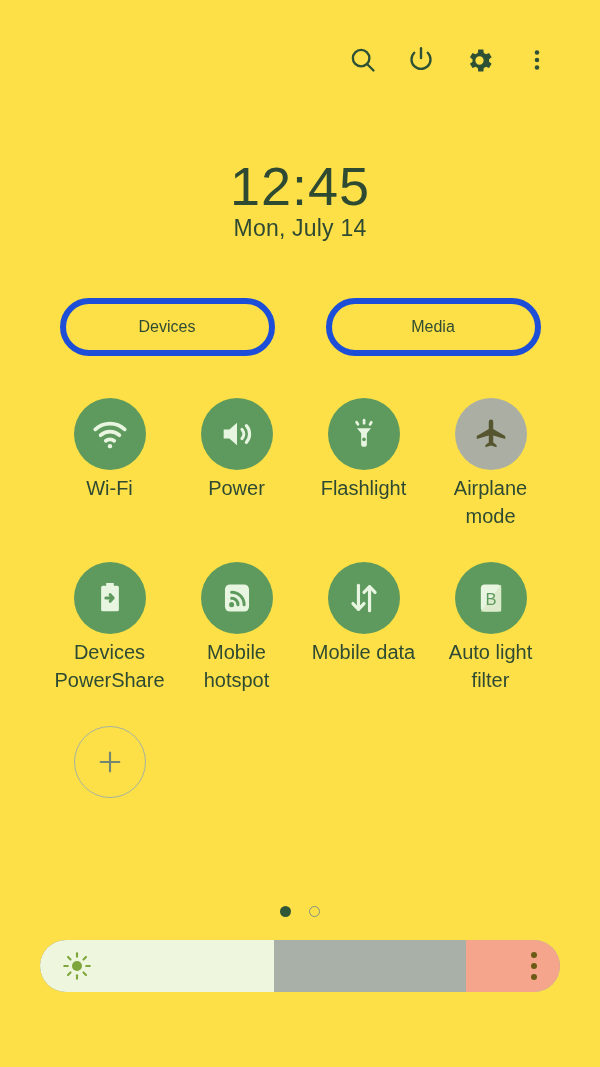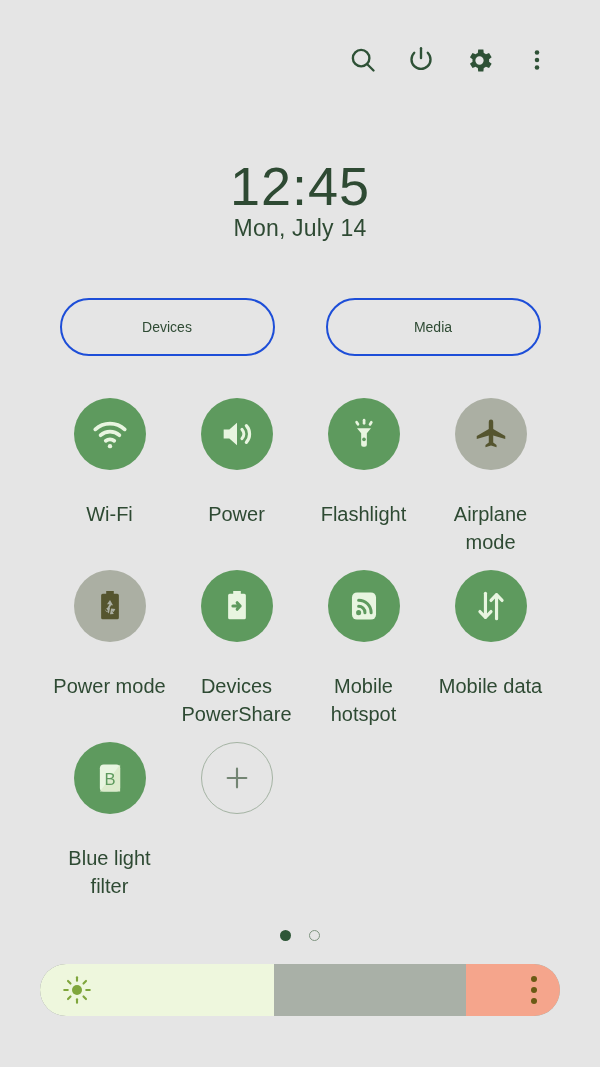--- a/index.html
+++ b/index.html
@@ -11,21 +11,21 @@
     width: 600px;
     height: 1067px;
     position: relative;
     overflow: hidden;
     font-family: "Liberation Sans", sans-serif;
     -webkit-font-smoothing: antialiased;
   }
   .panel {
     width: 600px;
     height: 1067px;
-    background: #e5e5e5;
+    background: #fde047;
     position: relative;
     display: flex;
     flex-direction: column;
   }
 
   
   .topbar {
     height: 96px;
     display: flex;
     align-items: center;
@@ -64,26 +64,26 @@
   
   .chip-row {
     margin-top: 56px;
     display: flex;
     justify-content: center;
     gap: 51px;
   }
   .chip {
     width: 215px;
     height: 58px;
-    border: 2px solid #1d4ed8;
+    border: 6px solid #1d4ed8;
     border-radius: 29px;
     display: flex;
     align-items: center;
     justify-content: center;
-    font-size: 14px;
+    font-size: 16px;
     color: #2F4B34;
     cursor: pointer;
     box-sizing: border-box;
   }
 
   
   .grid {
     margin-top: 36px;
     padding: 0 46px;
     box-sizing: border-box;
@@ -109,21 +109,21 @@
     flex: 0 0 auto;
   }
   .tile-circle.on  { background: #5E9A5E; }
   .tile-circle.off { background: #ABAFA3; }
   .tile-circle.add {
     background: transparent;
     border: 1px solid #A4B3A3;
     box-sizing: border-box;
   }
   .tile-label {
-    margin-top: 30px;
+    margin-top: 4px;
     font-size: 20px;
     line-height: 28px;
     color: #2E4A33;
     text-align: center;
     max-width: 118px;
   }
 
   
   .dots {
     margin-top: 26px;
@@ -289,29 +289,20 @@
 
     <div class="tile">
       <div class="tile-circle off">
         <svg width="38" height="38" viewBox="0 0 24 24" fill="#55552F">
           <path d="M21 15.2v-1.9l-7.6-4.4V4.3a1.4 1.4 0 0 0-2.8 0v4.6L3 13.3v1.9l7.6-2.3v4.5l-2.1 1.5v1.4l3.5-1 3.5 1v-1.4l-2.1-1.5v-4.5z"></path>
         </svg>
       </div>
       <div class="tile-label">Airplane mode</div>
     </div>
 
-    <div class="tile">
-      <div class="tile-circle off">
-        <svg width="38" height="38" viewBox="0 0 24 24">
-          <path d="M9.6 2.6h4.8v1.6h2.2a1 1 0 0 1 1 1v14.2a1 1 0 0 1-1 1H7.4a1 1 0 0 1-1-1V5.2a1 1 0 0 1 1-1h2.2z" fill="#55552F"></path>
-          <path d="M12 8.2l1.9 3.3h-1.2l-1.4 2.4-1-.6 1.4-2.4h-1.6zM8.6 13.9l1.1 1.9 1-.6-1.1-1.9 2.4-.1-.7 3.6zM15.4 13.9l-1.1 1.9-1-.6 1.1 1.9-2.4.1.7-3.6z" fill="#ABAFA3"></path>
-        </svg>
-      </div>
-      <div class="tile-label">Power mode</div>
-    </div>
 
     <div class="tile">
       <div class="tile-circle on">
         <svg width="38" height="38" viewBox="0 0 24 24">
           <path d="M9.6 2.6h4.8v1.6h2.2a1 1 0 0 1 1 1v14.2a1 1 0 0 1-1 1H7.4a1 1 0 0 1-1-1V5.2a1 1 0 0 1 1-1h2.2z" fill="#E8F5E0"></path>
           <path d="M9.4 12h4.6m0 0l-1.9-2.1m1.9 2.1l-1.9 2.1" stroke="#5E9A5E" stroke-width="1.9" stroke-linecap="round" stroke-linejoin="round" fill="none"></path>
         </svg>
       </div>
       <div class="tile-label">Devices PowerShare</div>
     </div>
@@ -341,21 +332,21 @@
     </div>
 
     <div class="tile">
       <div class="tile-circle on">
         <svg width="38" height="38" viewBox="0 0 24 24">
           <rect x="5.6" y="3.4" width="12.8" height="17.2" rx="2.4" fill="#E8F5E0"></rect>
           <path d="M18.4 3.4v17.2H5.6z" fill="#DCEBCC"></path>
           <text x="12" y="16.4" text-anchor="middle" font-family="Liberation Sans, sans-serif" font-size="10.5" fill="#5E9A5E">B</text>
         </svg>
       </div>
-      <div class="tile-label">Blue light filter</div>
+      <div class="tile-label">Auto light filter</div>
     </div>
 
     <div class="tile">
       <div class="tile-circle add">
         <svg width="32" height="32" viewBox="0 0 24 24" stroke="#738573" stroke-width="1.6" stroke-linecap="round">
           <line x1="12" y1="5" x2="12" y2="19"></line>
           <line x1="5" y1="12" x2="19" y2="12"></line>
         </svg>
       </div>
       <div class="tile-label"></div>

